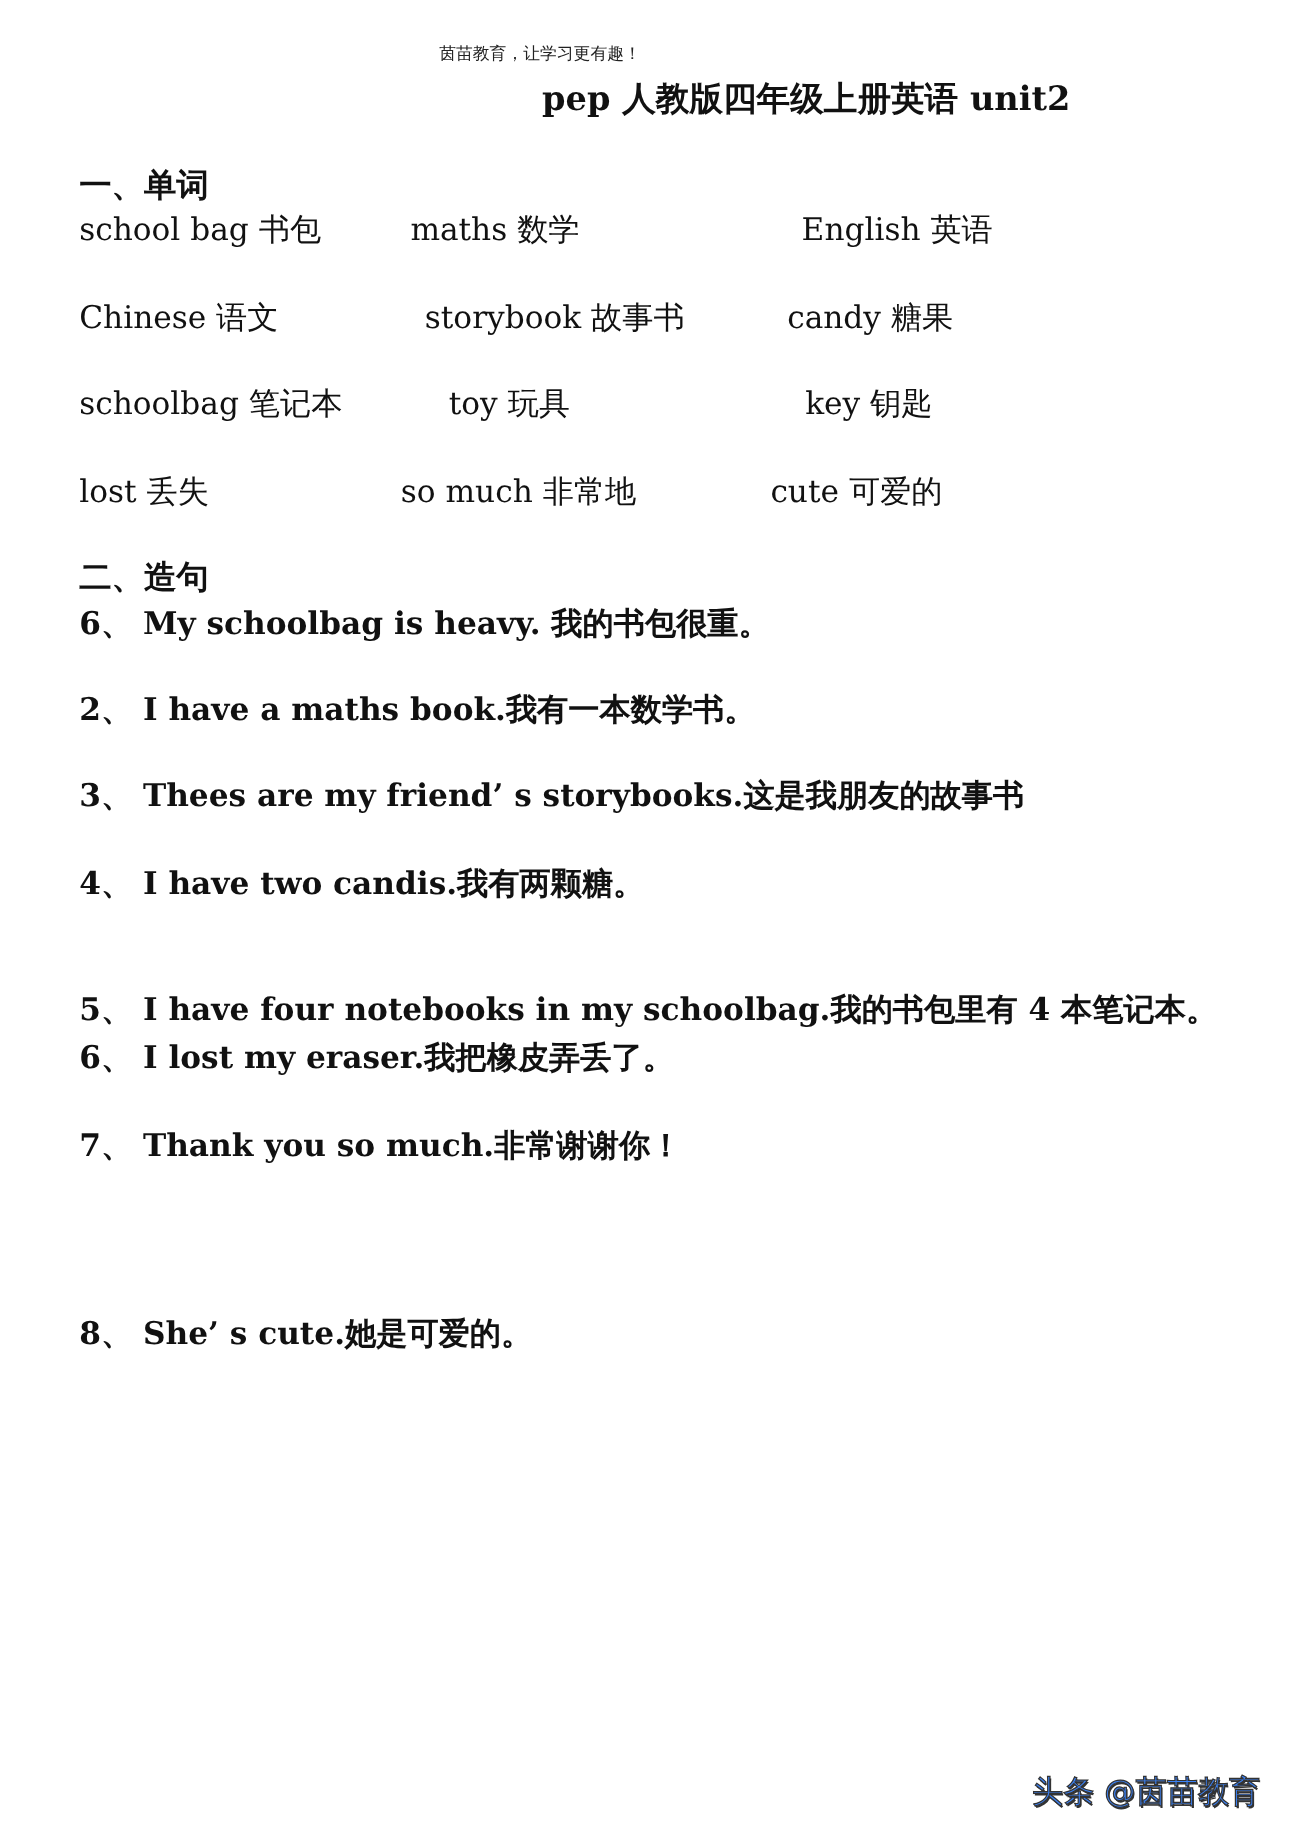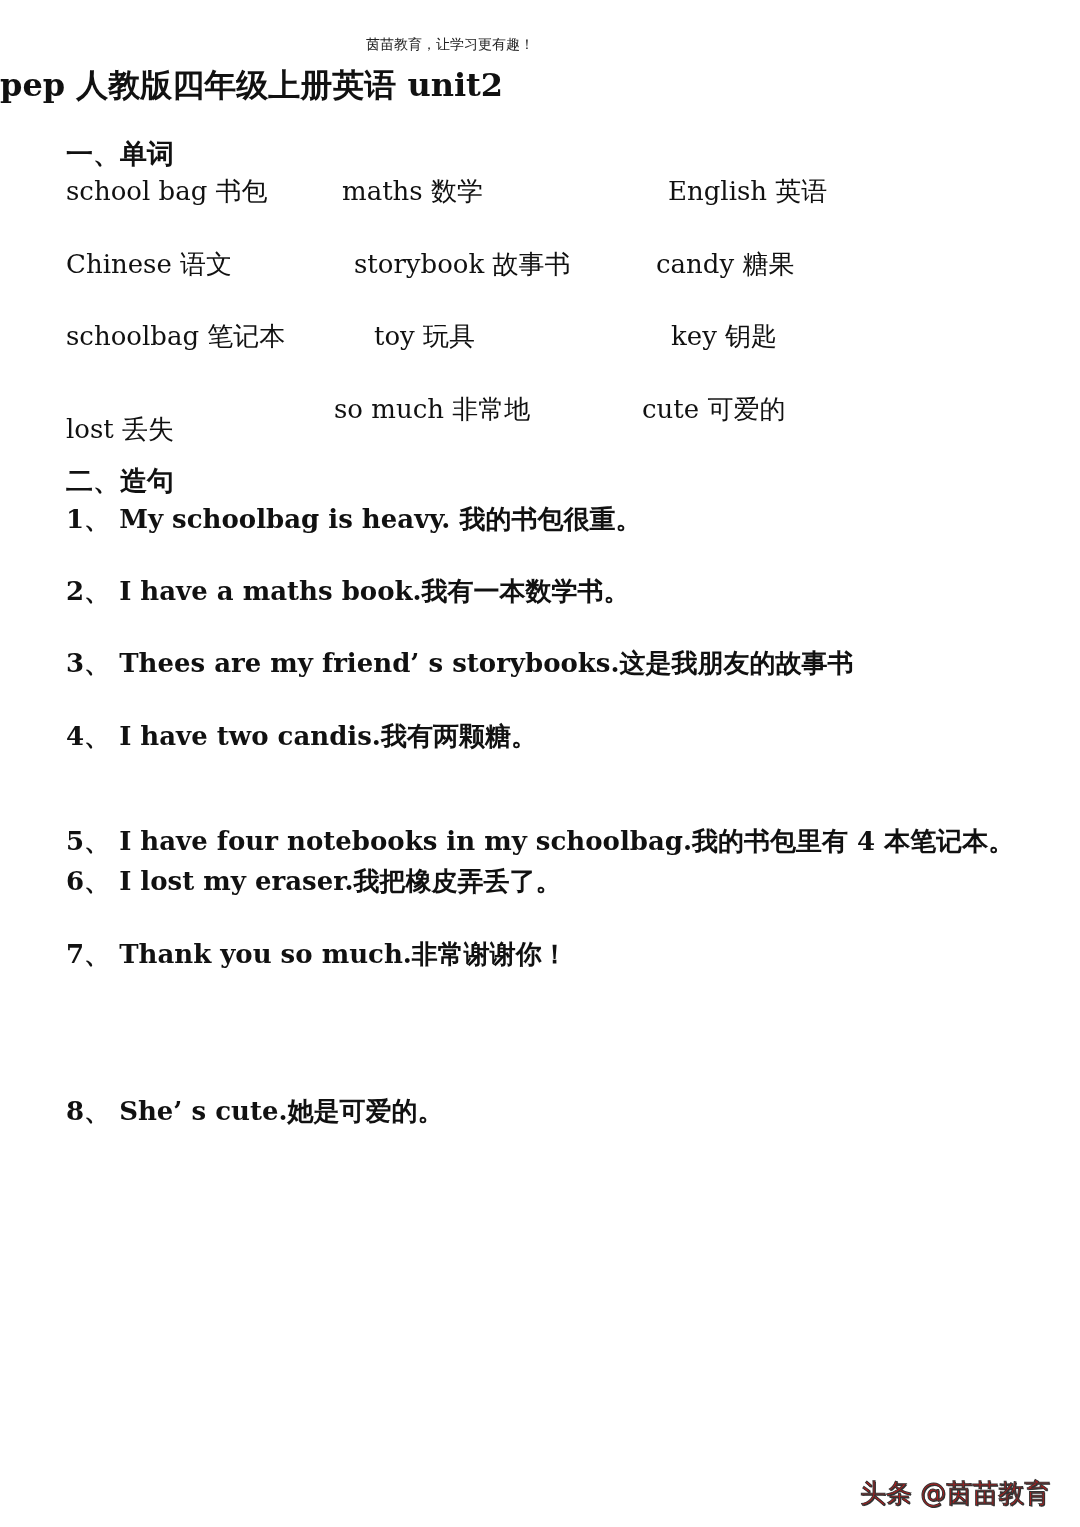--- a/index.html
+++ b/index.html
@@ -1,24 +1,24 @@
 <!DOCTYPE html>
 <html><head>
   <meta charset="utf-8">
   <style>
     html, body { margin: 0; padding: 0; background: #ffffff; }
     body { width: 1080px; height: 1527px; position: relative; overflow: hidden; color: #111111;
       font-family: "DejaVu Serif", "Liberation Serif", serif; }
     .abs { position: absolute; white-space: nowrap; }
     .header-note { left: 0; width: 900px; top: 36px; text-align: center; font-size: 14px; color: #222; }
-    .title { left: 0; width: 892px; top: 64px; text-align: left; font-size: 32px; font-weight: bold; }
+    .title { left: 0; width: 892px; top: 64px; text-align: right; font-size: 28px; font-weight: bold; }
     .section-head { font-size: 27px; font-weight: bold; }
     .vocab { font-size: 26px; font-weight: normal; }
     .sentence { left: 66px; font-size: 26px; font-weight: bold; }
-    .watermark { left: 860px; top: 1476px; font-family: "DejaVu Sans", sans-serif; font-size: 26px; color: #b91c1c;
+    .watermark { left: 860px; top: 1476px; font-family: "DejaVu Sans", sans-serif; font-size: 26px; color: #3b82f6;
       -webkit-text-stroke: 1px #333; text-shadow: 1px 1px 0 #333; }
   </style>
 </head>
 <body>
 
 <div class="abs header-note">茵苗教育，让学习更有趣！</div>
 <div class="abs title">pep 人教版四年级上册英语 unit2</div>
 
 <div class="abs section-head" style="left:66px; top:136px;">一、单词</div>
 
@@ -27,27 +27,27 @@
 <div class="abs vocab" style="left:668px; top:174px;">English 英语</div>
 
 <div class="abs vocab" style="left:66px; top:247px;">Chinese 语文</div>
 <div class="abs vocab" style="left:354px; top:247px;">storybook 故事书</div>
 <div class="abs vocab" style="left:656px; top:247px;">candy 糖果</div>
 
 <div class="abs vocab" style="left:66px; top:319px;">schoolbag 笔记本</div>
 <div class="abs vocab" style="left:374px; top:319px;">toy 玩具</div>
 <div class="abs vocab" style="left:671px; top:319px;">key 钥匙</div>
 
-<div class="abs vocab" style="left:66px; top:412px;">lost 丢失</div>
+<div class="abs vocab" style="left:66px; top:392px;">lost 丢失</div>
 <div class="abs vocab" style="left:334px; top:392px;">so much 非常地</div>
 <div class="abs vocab" style="left:642px; top:392px;">cute 可爱的</div>
 
 <div class="abs section-head" style="left:66px; top:463px;">二、造句</div>
 
-<div class="abs sentence" style="top:502px;">1、 My schoolbag is heavy. 我的书包很重。</div>
+<div class="abs sentence" style="top:502px;">6、 My schoolbag is heavy. 我的书包很重。</div>
 <div class="abs sentence" style="top:574px;">2、 I have a maths book.我有一本数学书。</div>
 <div class="abs sentence" style="top:646px;">3、 Thees are my friend’ s storybooks.这是我朋友的故事书</div>
 <div class="abs sentence" style="top:719px;text-align:center;">4、 I have two candis.我有两颗糖。</div>
 <div class="abs sentence" style="top:792px;margin-top:32px;">5、 I have four notebooks in my schoolbag.我的书包里有 4 本笔记本。</div>
 <div class="abs sentence" style="top:864px;">6、 I lost my eraser.我把橡皮弄丢了。</div>
 <div class="abs sentence" style="top:937px;">7、 Thank you so much.非常谢谢你！</div>
 <div class="abs sentence" style="top:1058px;margin-top:36px;">8、 She’ s cute.她是可爱的。</div>
 
 <div class="abs watermark">头条 @茵苗教育</div>
 

